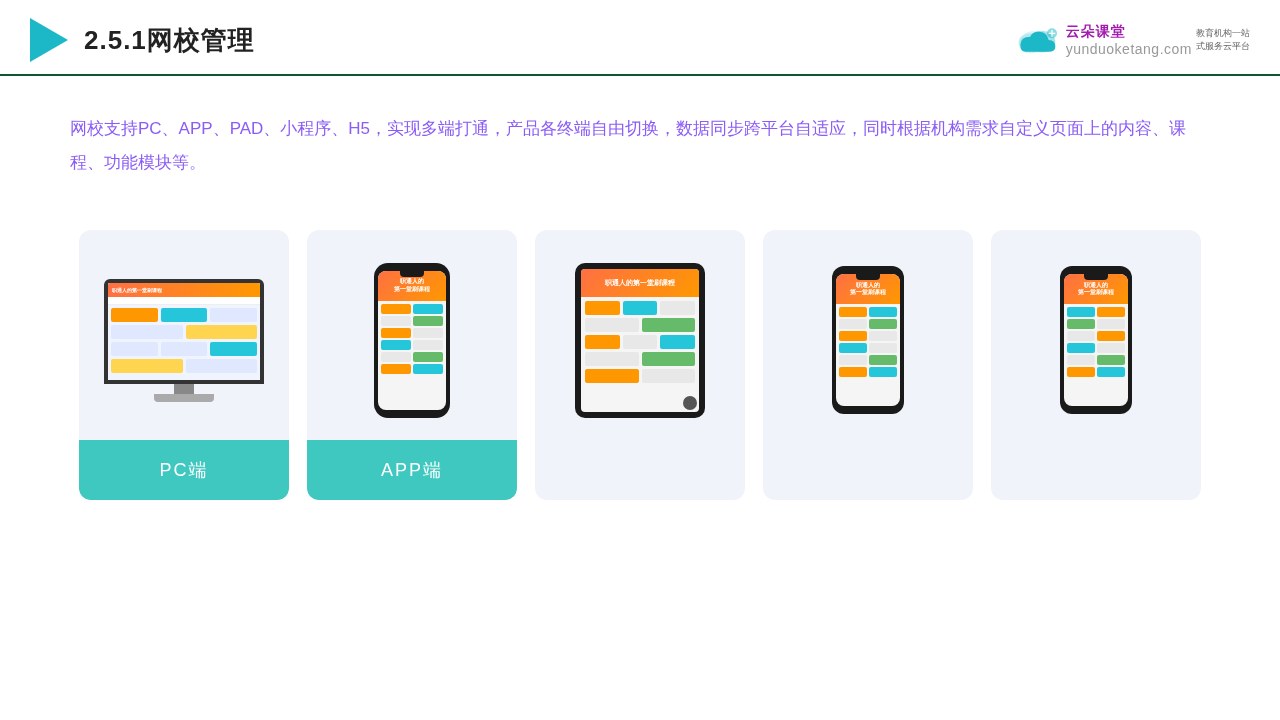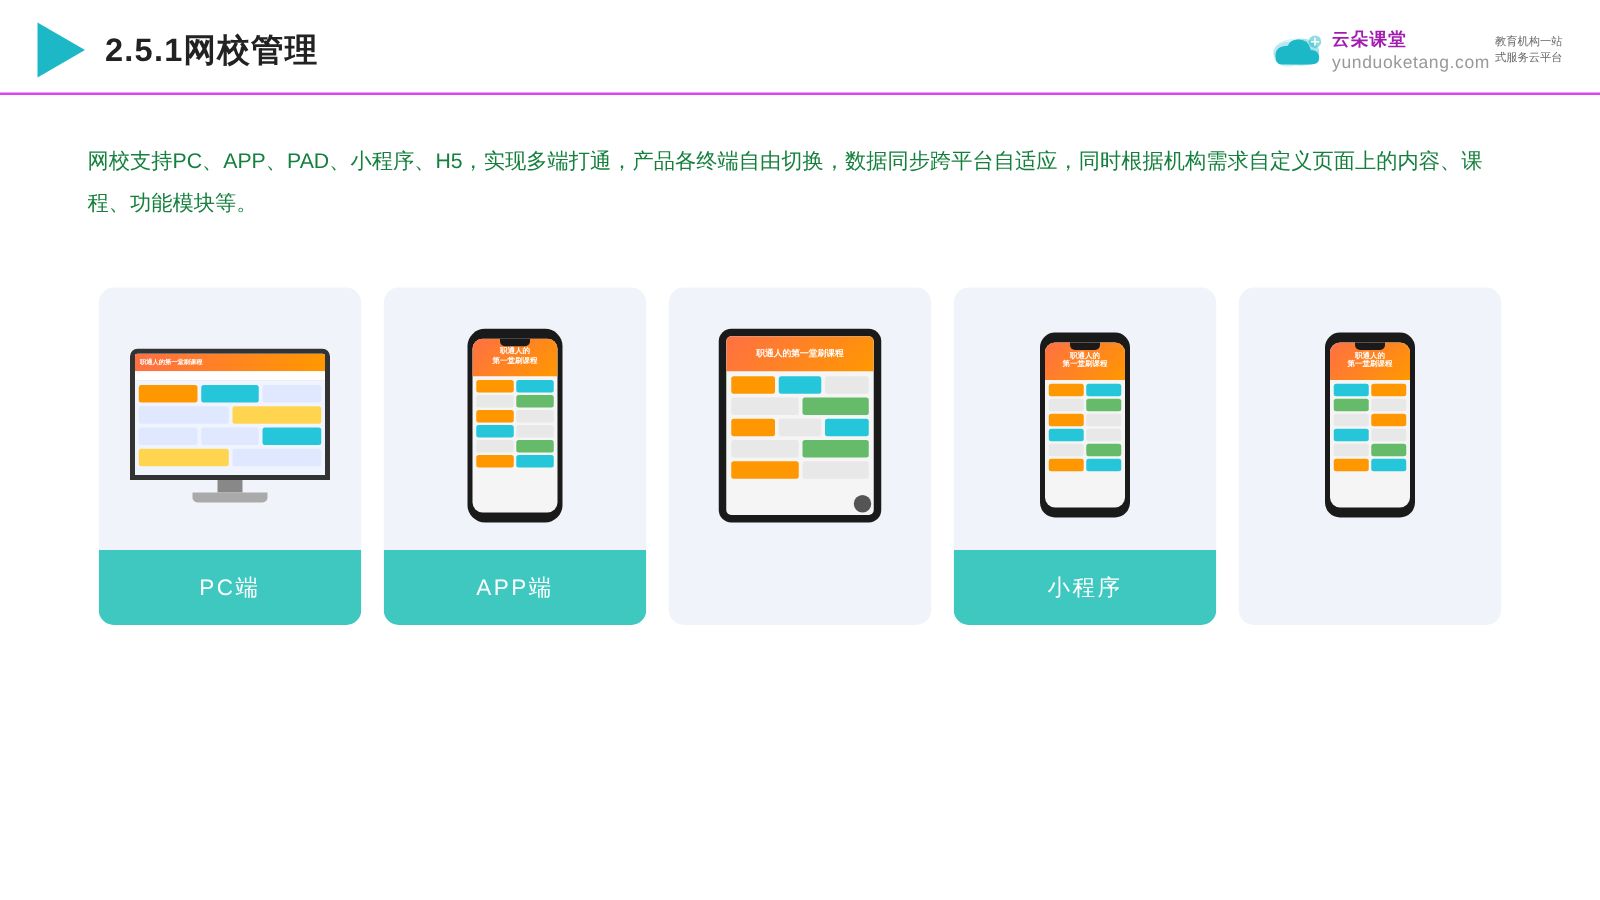--- a/index.html
+++ b/index.html
@@ -11,21 +11,21 @@
       overflow: hidden;
       position: relative;
     }
 
     
     .header {
       display: flex;
       align-items: center;
       justify-content: space-between;
       padding: 18px 30px 12px 30px;
-      border-bottom: 2px solid #d946ef;
+      border-bottom: 2px solid #14532d;
     }
     .header-left {
       display: flex;
       align-items: center;
       gap: 16px;
     }
     .play-icon {
       width: 0;
       height: 0;
       border-top: 22px solid transparent;
@@ -68,21 +68,21 @@
       font-size: 9px;
       color: #666;
       text-align: left;
       line-height: 1.4;
     }
 
     
     .description {
       padding: 36px 70px 20px 70px;
       font-size: 17px;
-      color: #15803d;
+      color: #8b5cf6;
       line-height: 2;
     }
 
     
     .cards-container {
       display: flex;
       justify-content: center;
       gap: 18px;
       padding: 20px 40px 30px 40px;
       margin-top: 10px;
@@ -492,21 +492,20 @@
               <div class="phone-block green"></div>
             </div>
             <div class="phone-row">
               <div class="phone-block orange"></div>
               <div class="phone-block teal"></div>
             </div>
           </div>
         </div>
       </div>
     </div>
-    <div class="card-label">小程序</div>
   </div>
 
   <div class="card">
     <div class="card-image-area">
       <div class="phone-mini">
         <div class="phone-notch"></div>
         <div class="phone-screen">
           <div class="phone-screen-top">职通人的<br>第一堂刷课程</div>
           <div class="phone-screen-body">
             <div class="phone-row">

